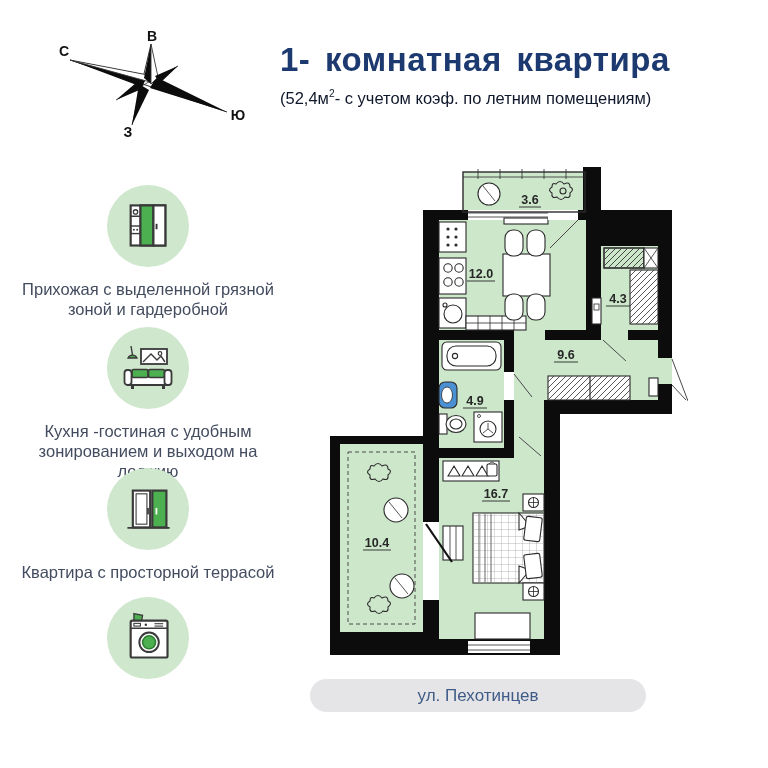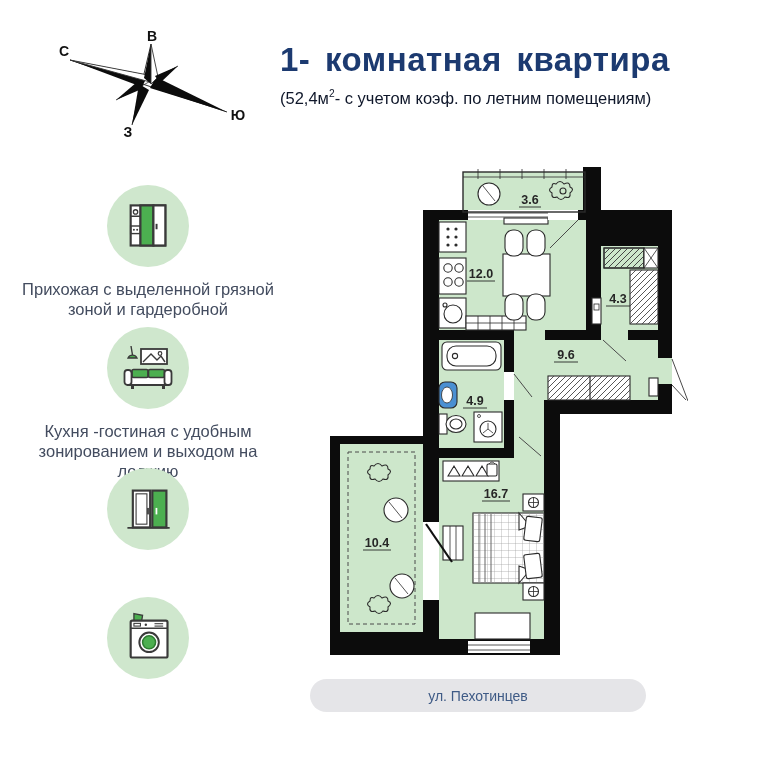--- a/index.html
+++ b/index.html
@@ -36,21 +36,21 @@
   .lineart{fill:none;stroke:#2b2b2b;stroke-width:1.1;}
   .thin{fill:none;stroke:#2b2b2b;stroke-width:0.8;}
   .swing{fill:none;stroke:#4a4a4a;stroke-width:1;}
   .rlabel{font-size:12.5px;font-weight:600;fill:#262626;text-anchor:middle;}
   .ul{stroke:#262626;stroke-width:0.9;}
   .dash{fill:none;stroke:#4a4a4a;stroke-width:1;stroke-dasharray:4 3;}
   
   .pill{
     position:absolute;left:310px;top:679px;width:336px;height:33px;border-radius:17px;
     background:#e5e5e8;display:flex;align-items:center;justify-content:center;
-    font-size:14px;color:#3f5b86;font-weight:500;
+    font-size:17px;color:#3f5b86;font-weight:500;
   }
 </style>
 </head>
 <body>
 
 <svg class="compass" viewBox="0 0 200 110">
   <g>
     <line x1="18" y1="30" x2="175" y2="82" stroke="#333" stroke-width="1"></line>
     <line x1="99" y1="14" x2="80" y2="95" stroke="#333" stroke-width="1"></line>
     <line x1="64" y1="70" x2="126" y2="36" stroke="#333" stroke-width="0.8"></line>
@@ -116,20 +116,21 @@
   <div class="fcircle">
     <svg width="52" height="52" viewBox="0 0 48 48">
       <rect x="10" y="7" width="16" height="34" fill="#fff" stroke="#3a3a3a" stroke-width="2"></rect>
       <rect x="13" y="10" width="10" height="28" fill="none" stroke="#3a3a3a" stroke-width="1"></rect>
       <rect x="23.2" y="23" width="1.6" height="6" fill="#3a3a3a"></rect>
       <rect x="28" y="7" width="13" height="34" fill="#4caf50" stroke="#3a3a3a" stroke-width="2"></rect>
       <rect x="31" y="23" width="1.6" height="6" fill="#fff"></rect>
       <line x1="5" y1="41.5" x2="44" y2="41.5" stroke="#3a3a3a" stroke-width="1.6"></line>
     </svg>
   </div>
+  <div class="ftext">Квартира с просторной террасой</div>
 </div>
 
 <div class="feature" style="top:597px">
   <div class="fcircle">
     <svg width="52" height="52" viewBox="0 0 48 48">
       <polygon points="11,1.5 19,3 18,9 11,8" fill="#4caf50" stroke="#3a3a3a" stroke-width="1.2"></polygon>
       <rect x="8" y="8" width="34" height="34" rx="1.5" fill="#fff" stroke="#3a3a3a" stroke-width="2"></rect>
       <line x1="8" y1="15" x2="42" y2="15" stroke="#3a3a3a" stroke-width="1.3"></line>
       <rect x="11" y="10.5" width="6" height="2.5" fill="none" stroke="#3a3a3a" stroke-width="1"></rect>
       <circle cx="22" cy="11.8" r="1.1" fill="#3a3a3a"></circle>

